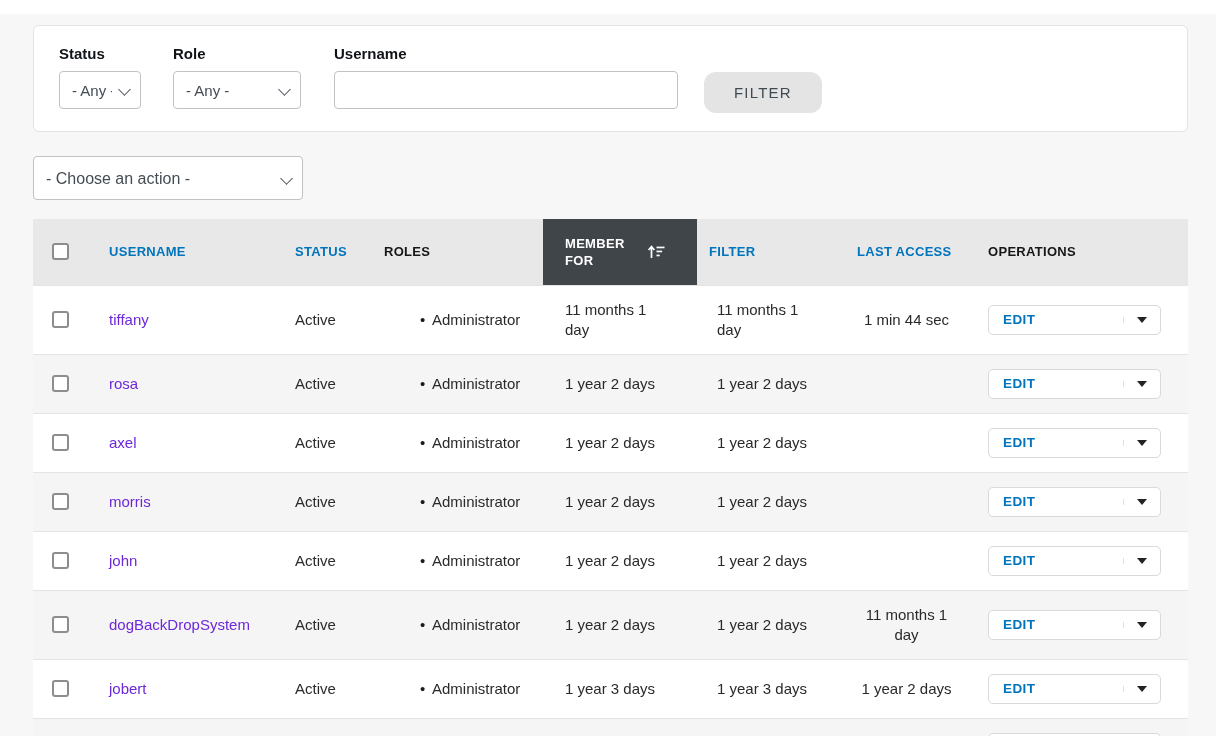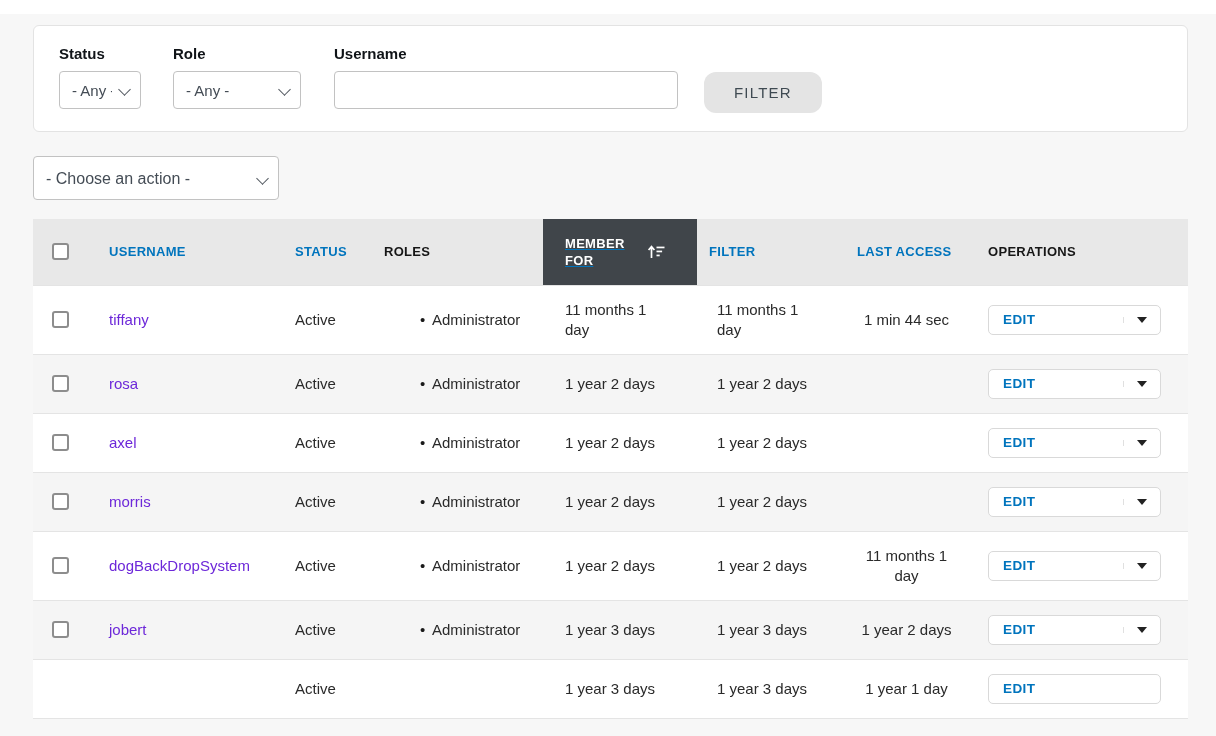--- a/index.html
+++ b/index.html
@@ -76,21 +76,21 @@
     border: none;
     border-radius: 12px;
     font-size: 15px;
     letter-spacing: 1.2px;
     cursor: pointer;
   }
   .filter-btn { margin-left: 26px; margin-top: 26px; height: 41px; padding: 0 30px; }
 
   
   .action-bar { margin-top: 24px; display: flex; align-items: center; }
-  .action-select select { width: 246px; height: 44px; font-size: 16px; color: #444c55; }
+  .action-select select { width: 270px; height: 44px; font-size: 16px; color: #444c55; }
   .action-select::after { top: 18px; }
   .execute-btn { margin-left: 20px; height: 44px; padding: 0 32px; font-size: 16px; }
 
   
   table {
     margin-top: 19px;
     width: 1155px;
     border-collapse: collapse;
     table-layout: fixed;
     background: #fff;
@@ -112,21 +112,21 @@
     font-weight: bold;
     letter-spacing: 0.3px;
     color: #161616;
     padding: 8px 12px;
   }
   th.col-member {
     background: #40454a;
     padding-left: 22px;
   }
   .sort-link { color: #0074bd; text-decoration: none; cursor: pointer; }
-  .member-head { display: flex; align-items: center; text-decoration: underline; }
+  .member-head { display: flex; align-items: center; }
   .member-label { color: #ffffff; width: 72px; line-height: 17px; }
   .sort-icon { margin-left: 10px; flex: 0 0 auto; }
 
   tbody td {
     padding: 14px 12px;
     font-size: 15px;
     line-height: 20px;
     vertical-align: middle;
     border-bottom: 1px solid #e4e4e4;
   }
@@ -373,20 +373,45 @@
           <span class="caret-down"></span>
         </button>
       </span>
     </td>
   </tr>
         <tr>
     <td class="col-select">
       <input type="checkbox" style="">
     </td>
     <td>
+      <a class="user-link" href="#">john</a>
+    </td>
+    <td>Active</td>
+    <td>
+      <div class="role-item">
+        <span class="bullet"></span><span class="role-text">Administrator</span>
+      </div>
+    </td>
+    <td class="col-member">1 year 2 days</td>
+    <td class="col-changed">1 year 2 days</td>
+    <td class="col-access"></td>
+    <td>
+      <span class="split-btn">
+        <a class="edit-link" href="#">EDIT</a>
+        <button class="caret-btn">
+          <span class="caret-down"></span>
+        </button>
+      </span>
+    </td>
+  </tr>
+        <tr>
+    <td class="col-select">
+      <input type="checkbox" style="">
+    </td>
+    <td>
       <a class="user-link" href="#">dogBackDropSystem</a>
     </td>
     <td>Active</td>
     <td>
       <div class="role-item">
         <span class="bullet"></span><span class="role-text">Administrator</span>
       </div>
     </td>
     <td class="col-member">1 year 2 days</td>
     <td class="col-changed">1 year 2 days</td>

